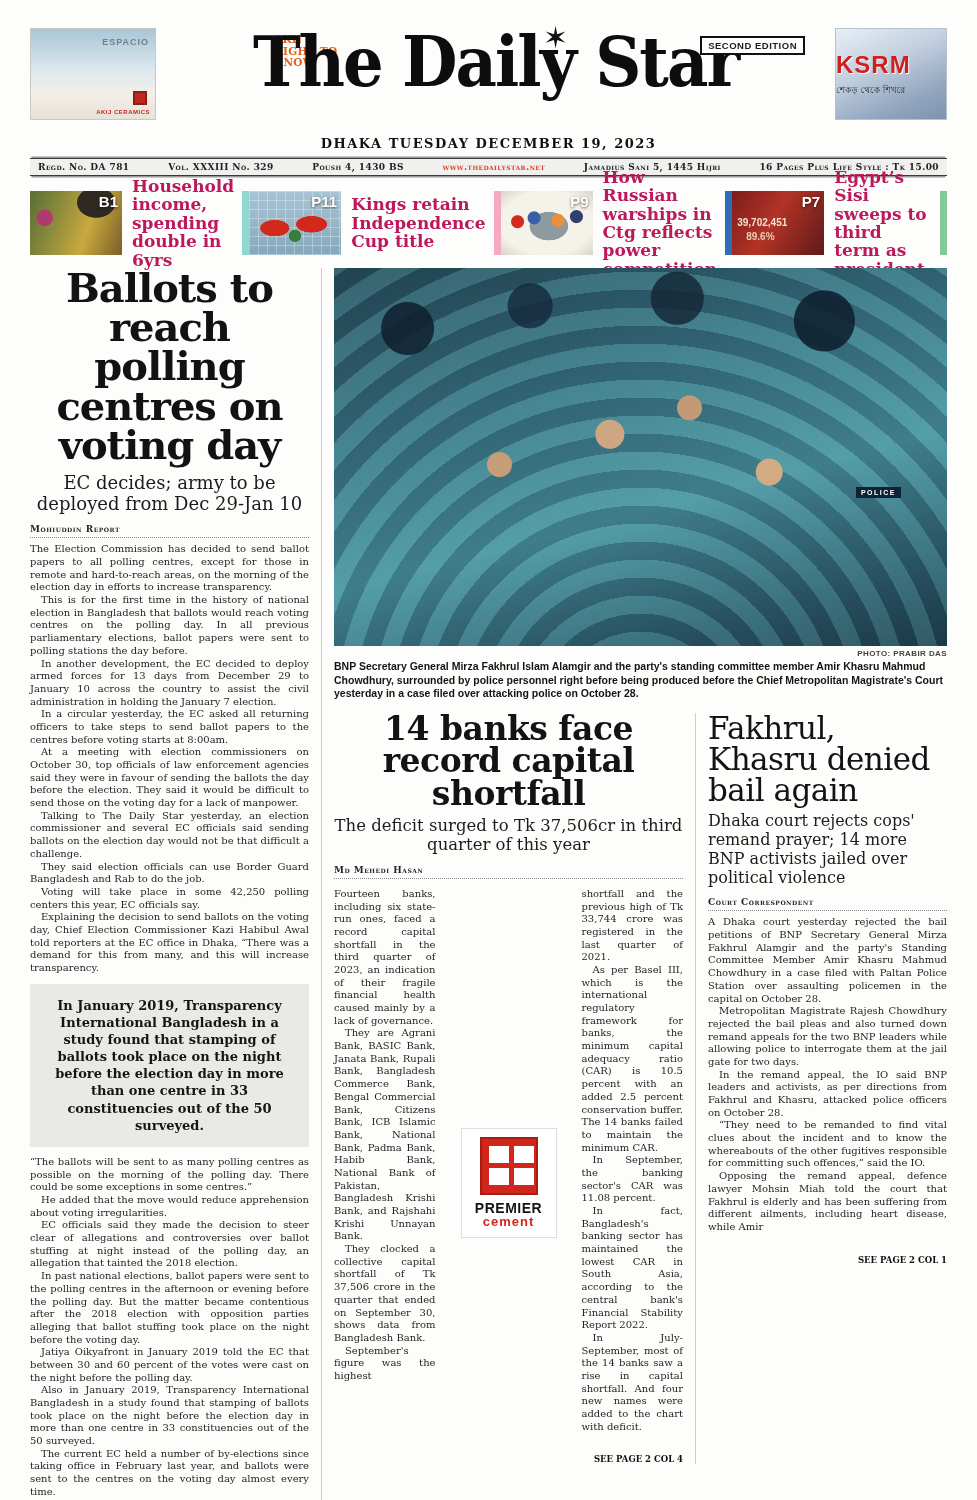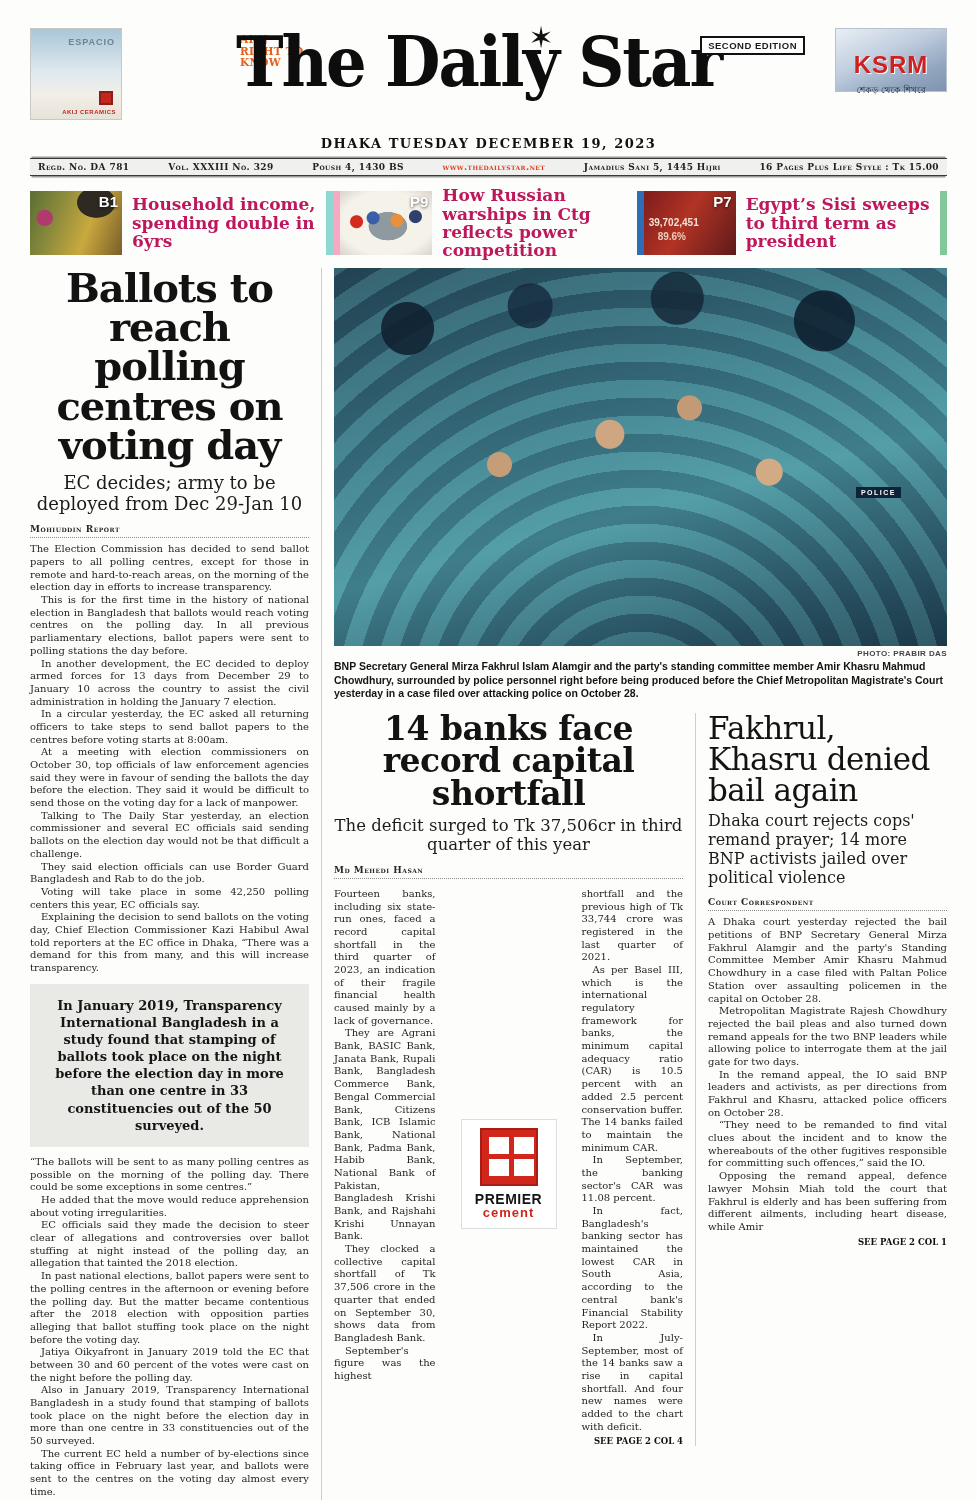--- a/index.html
+++ b/index.html
@@ -6,40 +6,40 @@
   html,body { background:#888; }
   .page {
     position:relative; width:977px; height:1500px; margin:0 auto;
     background:#fdfdfb; color:#1b1b1b;
     font-family:"DejaVu Serif","Liberation Serif",serif;
     overflow:hidden; padding:28px 30px 0 30px;
   }
   
   .header { display:flex; align-items:flex-start; justify-content:space-between; height:100px; }
   .ad-espacio {
-    width:92px; height:92px; border:1px solid #c9c9c4; position:relative; flex:0 0 auto;
+    width:126px; height:92px; border:1px solid #c9c9c4; position:relative; flex:0 0 auto;
     background:linear-gradient(#a9c6d8 0%, #dfe9ee 48%, #f2efe8 72%, #e7e2d8 100%);
     padding-left:24px;
   }
   .ad-espacio .esp-brand { position:absolute; top:8px; right:6px; font-family:"Liberation Sans",sans-serif;
     font-size:9px; letter-spacing:1px; color:#6f8290; font-weight:bold; }
   .ad-espacio .esp-foot { position:absolute; bottom:4px; right:5px; font-family:"Liberation Sans",sans-serif;
     font-size:6px; color:#c0271d; font-weight:bold; letter-spacing:.5px; }
   .ad-espacio .esp-block { position:absolute; bottom:14px; right:8px; width:14px; height:14px; background:#c0271d;
     border:2px solid #8e1d15; }
   .masthead { position:relative; flex:1; text-align:center; padding-top:2px; }
   .masthead .tagline { position:absolute; left:118px; top:6px; color:#e2611c;
     font-size:10.5px; font-weight:bold; line-height:1.1; text-align:left; letter-spacing:.3px; width:70px; }
   .masthead .star-glyph { position:absolute; top:-8px; left:57%; font-size:30px; color:#111; }
   .masthead h1 { font-size:64px; font-weight:bold; letter-spacing:-2px; line-height:1;
     font-family:"DejaVu Serif",serif; color:#0d0d0d; transform:scaleY(1.08); }
   .edition-badge { position:absolute; right:30px; top:8px; border:2px solid #111; padding:2px 6px;
     font-family:"Liberation Sans",sans-serif; font-size:9.5px; font-weight:bold; letter-spacing:.5px; background:#fff; }
   .ad-ksrm {
-    width:112px; height:64px; flex:0 0 auto; position:relative; text-align:center;
+    width:112px; height:92px; flex:0 0 auto; position:relative; 
     background:linear-gradient(155deg,#e8eef6 0%,#c2cfdf 40%,#92a6bf 75%,#7e93ad 100%);
     border:1px solid #b8c2cf;
   }
   .ad-ksrm .ksrm-brand { margin-top:22px; font-family:"Liberation Sans",sans-serif; font-size:24px;
     font-weight:900; color:#cf1f1f; letter-spacing:1px; text-shadow:1px 1px 0 #fff; }
   .ad-ksrm .ksrm-tag { font-size:9px; color:#1d2a3a; margin-top:4px; }
   
   .dateline { text-align:center; font-size:13px; font-weight:bold; letter-spacing:1.5px; margin-top:8px; color:#111; }
   .infobar {
     margin-top:7px; display:flex; justify-content:space-between; align-items:center;
@@ -86,21 +86,21 @@
   .lead-col { width:292px; flex:0 0 auto; padding-right:12px; border-right:1px solid #cfcfca; }
   .lead-col h2 { font-size:40px; line-height:.98; font-weight:bold; text-align:center; letter-spacing:-1px; color:#121212; }
   .lead-col .subhead { font-size:18px; line-height:1.15; text-align:center; margin-top:9px; color:#1c1c1c; }
   .byline { font-size:9px; font-weight:bold; letter-spacing:.5px; color:#262626; margin-top:10px;
     padding-bottom:3px; border-bottom:1px dotted #8a8a8a; font-variant:small-caps; }
   .body-txt { margin-top:5px; }
   .body-txt p { font-size:10px; line-height:1.27; text-align:justify; color:#1f1f1f; }
   .body-txt p + p { text-indent:11px; }
   .hl-box { background:#e9e9e6; padding:13px 12px; margin:9px 0; }
   .hl-box p { font-size:13px; font-weight:bold; line-height:1.32; text-align:center; color:#151515; }
-  .jump { text-align:right; font-size:8.5px; font-weight:bold; margin-top:3px; color:#111; }
+  .jump { text-align:right; font-size:8.5px; font-weight:bold; margin-top:21px; color:#111; }
   
   .photo-col { flex:1; padding-left:12px; }
   .photo-main { width:100%; height:378px; position:relative;
     background-color:#35616e;
     background-image:
       radial-gradient(circle at 12% 16%, rgba(14,30,46,.85) 0 26px, transparent 27px),
       radial-gradient(circle at 32% 10%, rgba(20,40,60,.8) 0 22px, transparent 23px),
       radial-gradient(circle at 56% 8%, rgba(18,36,52,.8) 0 26px, transparent 27px),
       radial-gradient(circle at 80% 14%, rgba(12,28,44,.85) 0 30px, transparent 31px),
       radial-gradient(circle at 45% 44%, #cfa682 0 14px, rgba(0,0,0,0) 15px),
@@ -169,20 +169,26 @@
   </div>
 
   <div class="teasers">
     <div class="teaser">
       <div class="thumb b1">
         <span class="pg">B1</span>
       </div>
       <div class="t-title">Household income, spending double in 6yrs</div>
     </div>
     <div class="sep teal"></div>
+    <div class="teaser">
+      <div class="thumb p11">
+        <span class="pg">P11</span>
+      </div>
+      <div class="t-title">Kings retain Independence Cup title</div>
+    </div>
     <div class="sep pink"></div>
     <div class="teaser">
       <div class="thumb p9">
         <span class="pg">P9</span>
       </div>
       <div class="t-title">How Russian warships in Ctg reflects power competition</div>
     </div>
     <div class="sep blue"></div>
     <div class="teaser">
       <div class="thumb p7">

